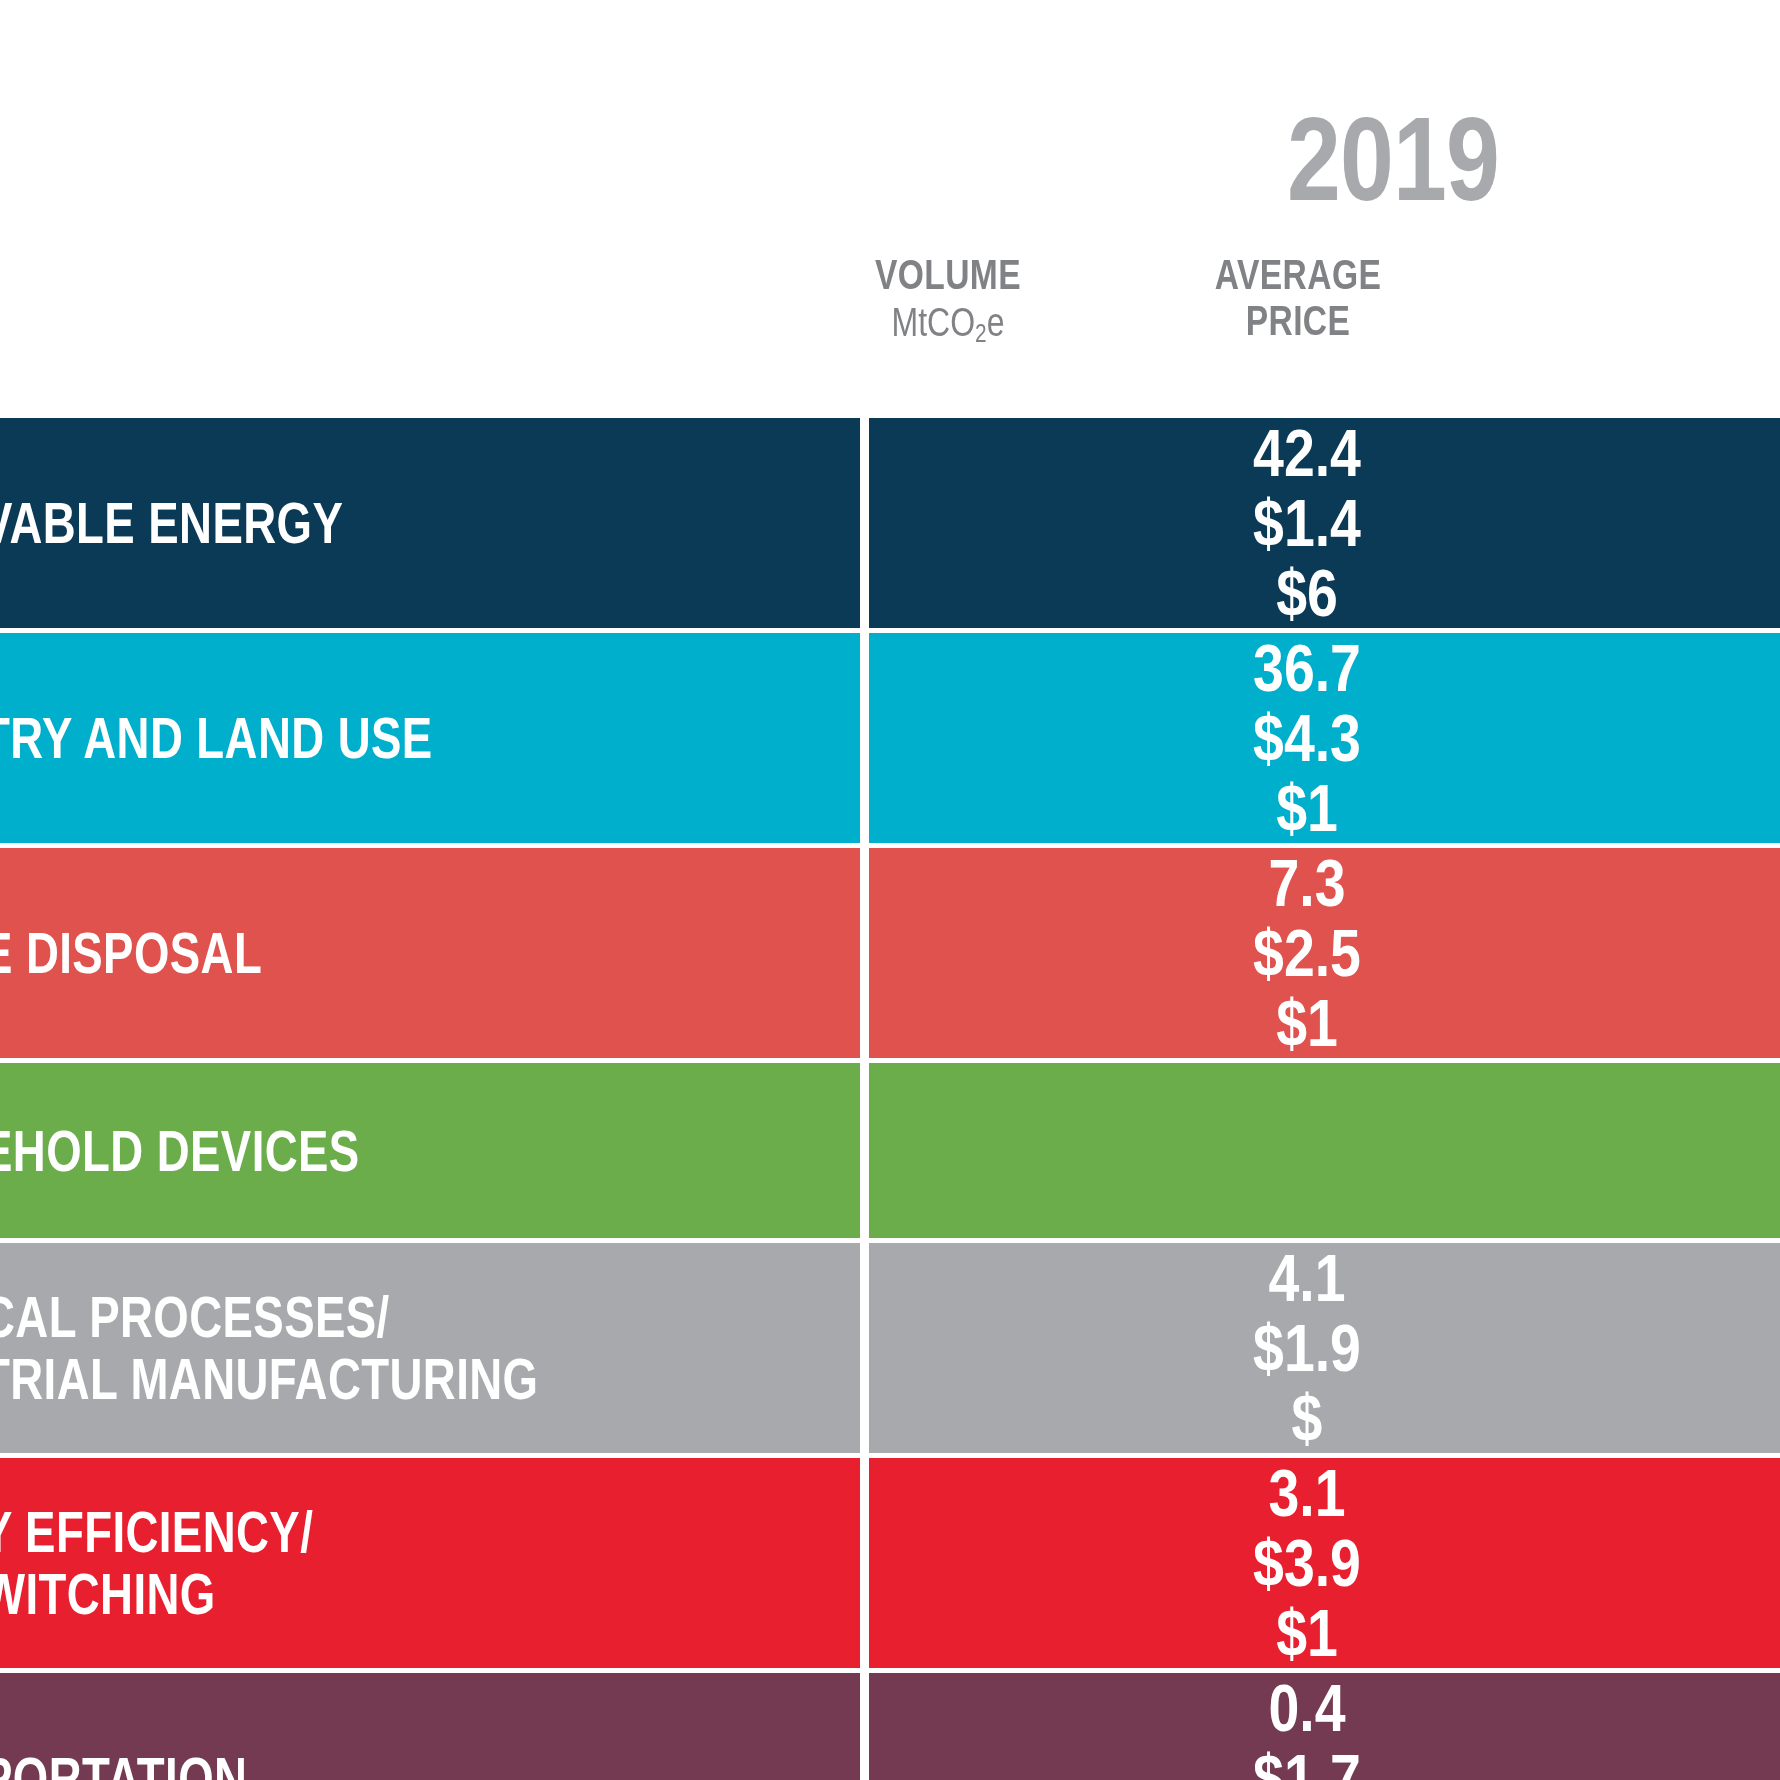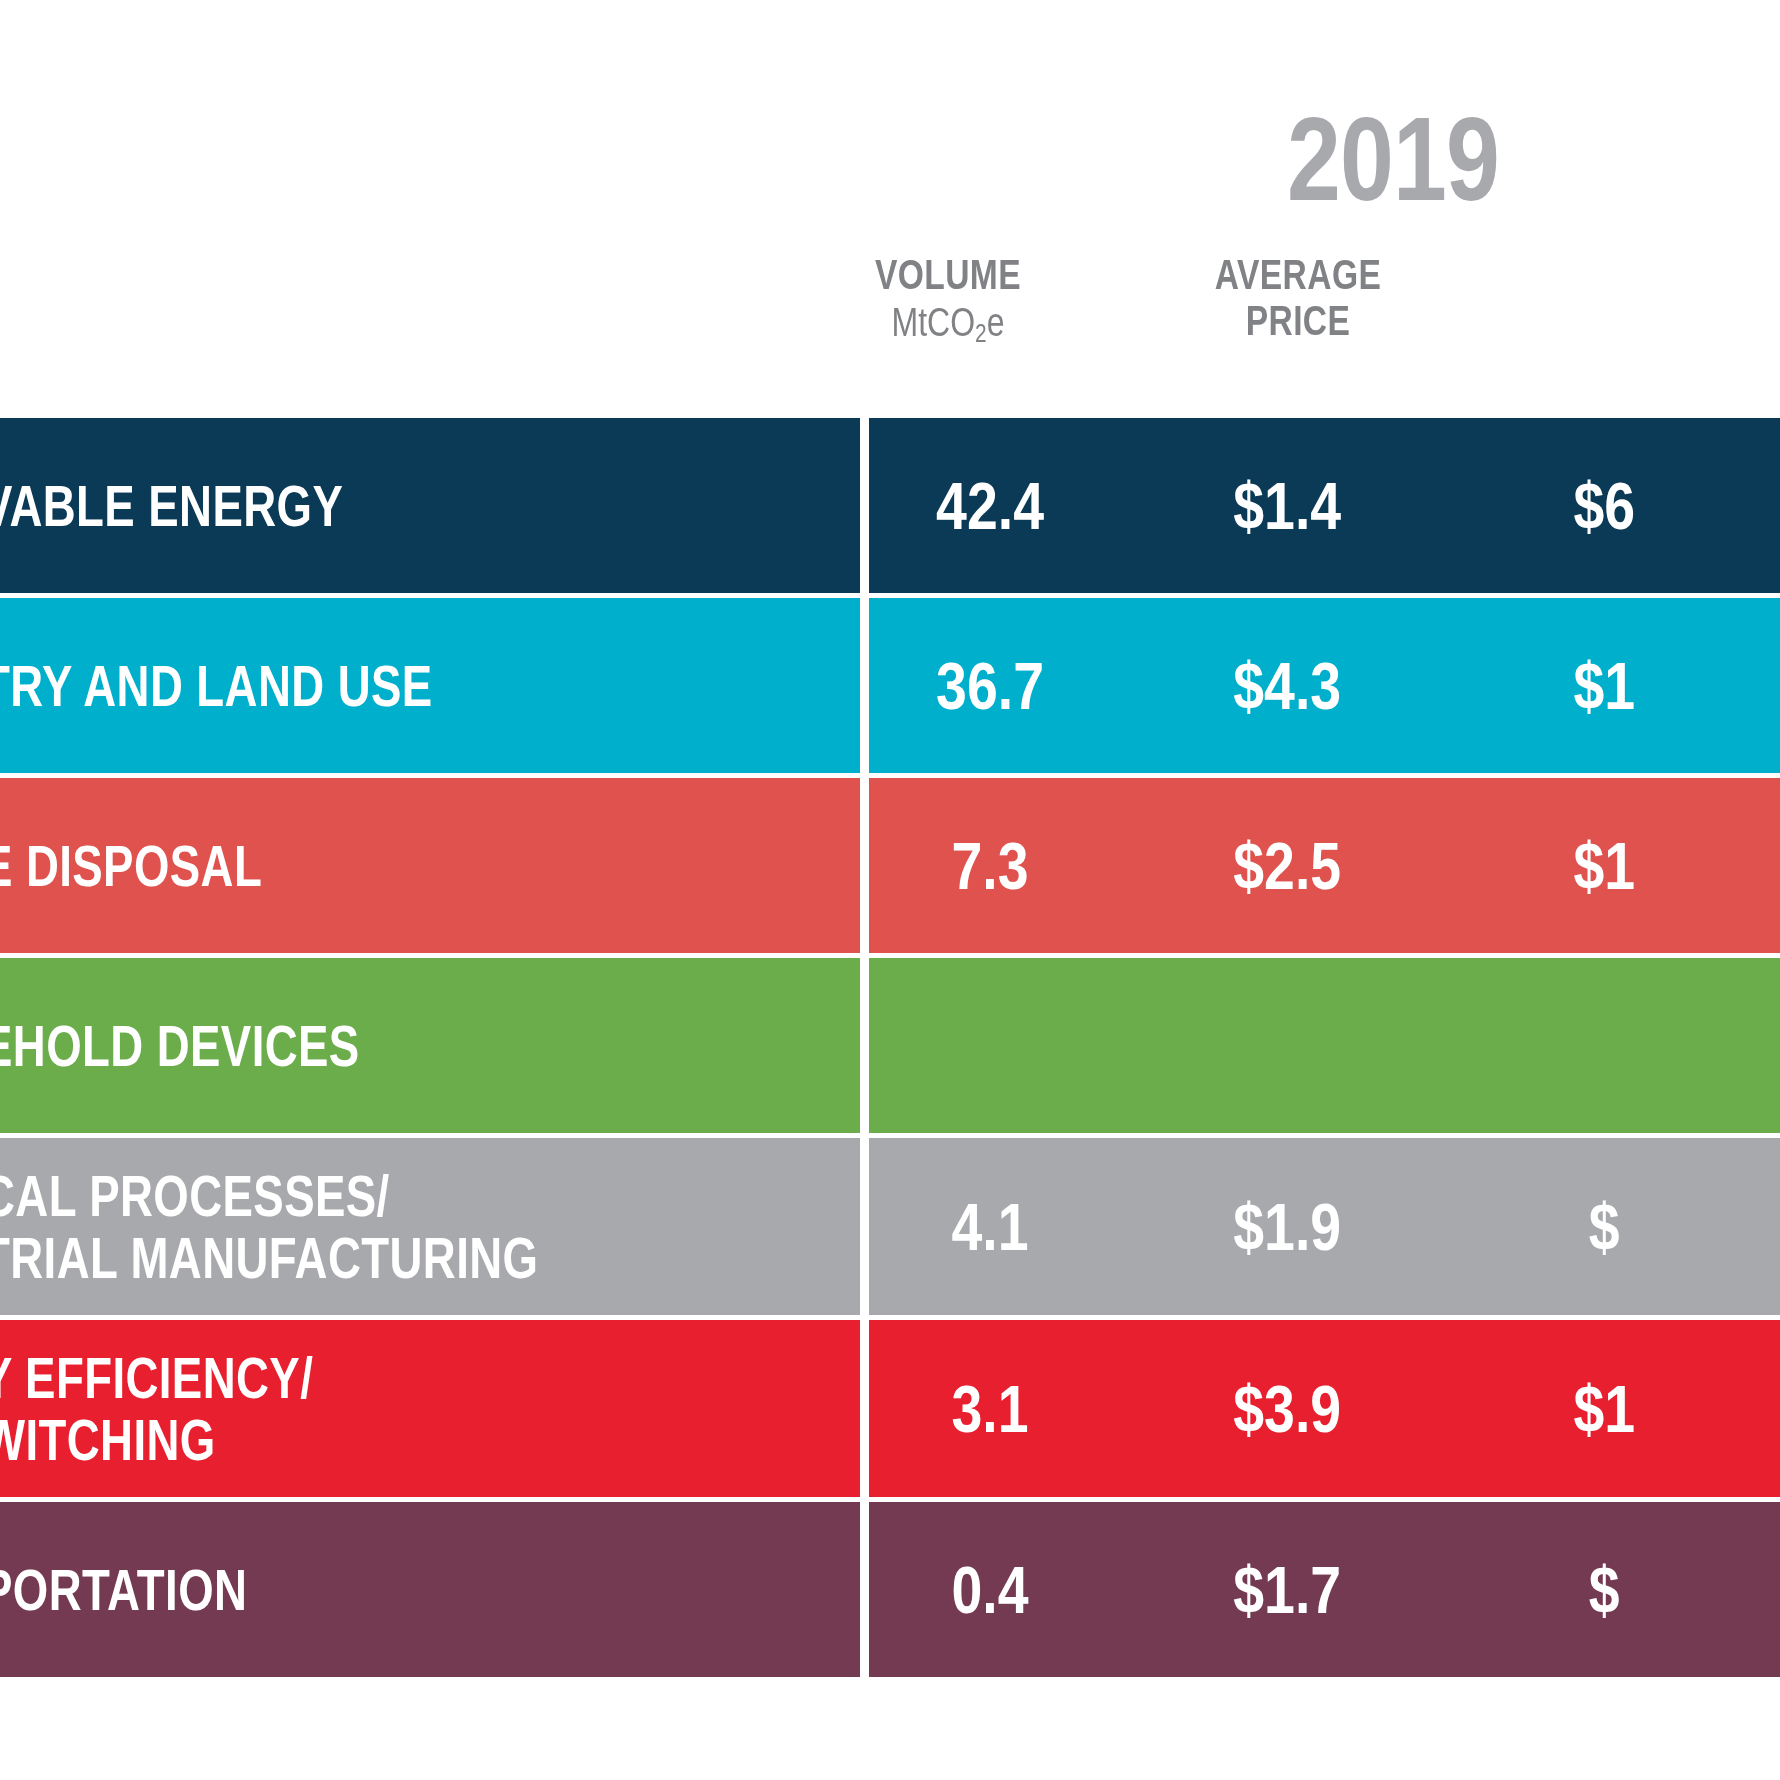--- a/index.html
+++ b/index.html
@@ -83,20 +83,21 @@
     left:860px;top:0;bottom:0;
     width:9px;
     background:#ffffff;
   }
   .row .vals{
     width:920px;
     display:flex;
     align-items:center;
     box-sizing:border-box;
     padding-left:9px;
+    flex-direction:column;
   }
   .cell{
     color:#ffffff;
     font-weight:bold;
     font-size:66px;
     line-height:70px;
     text-align:center;
     transform:scaleX(0.84);
     white-space:nowrap;
   }

